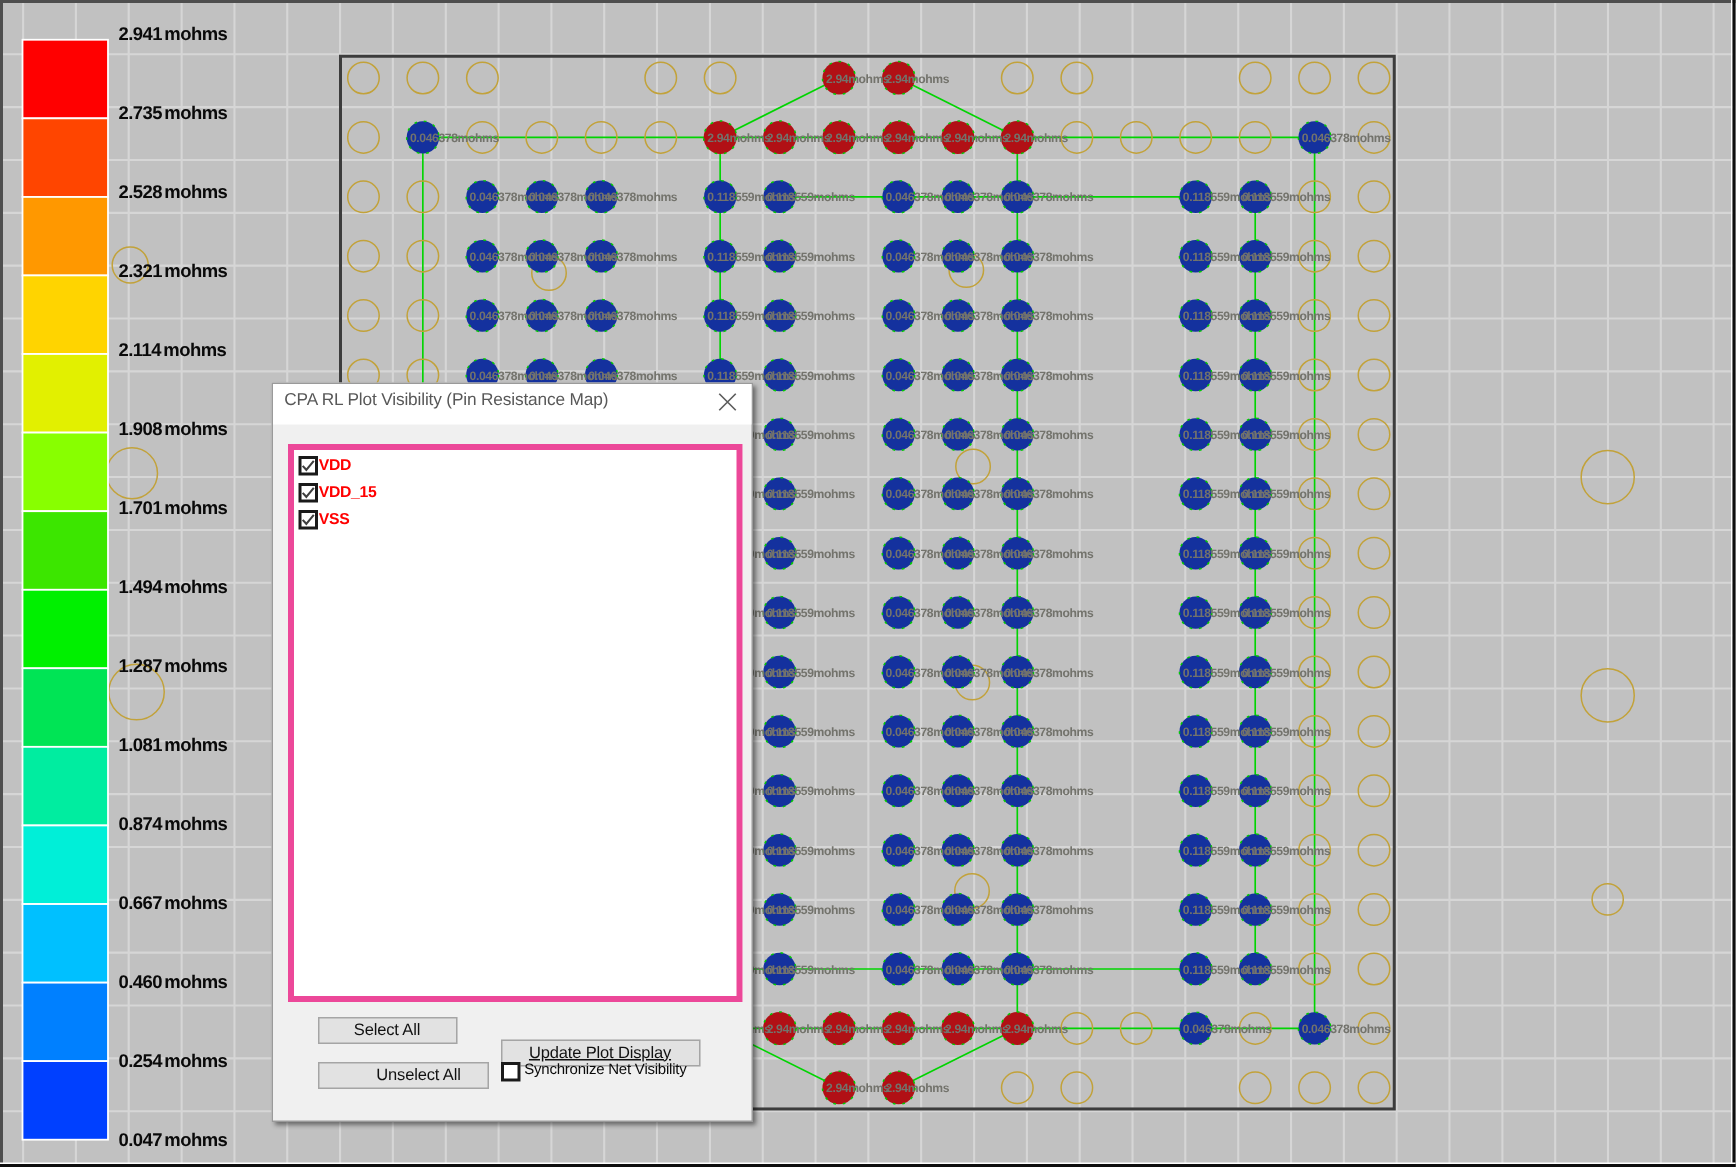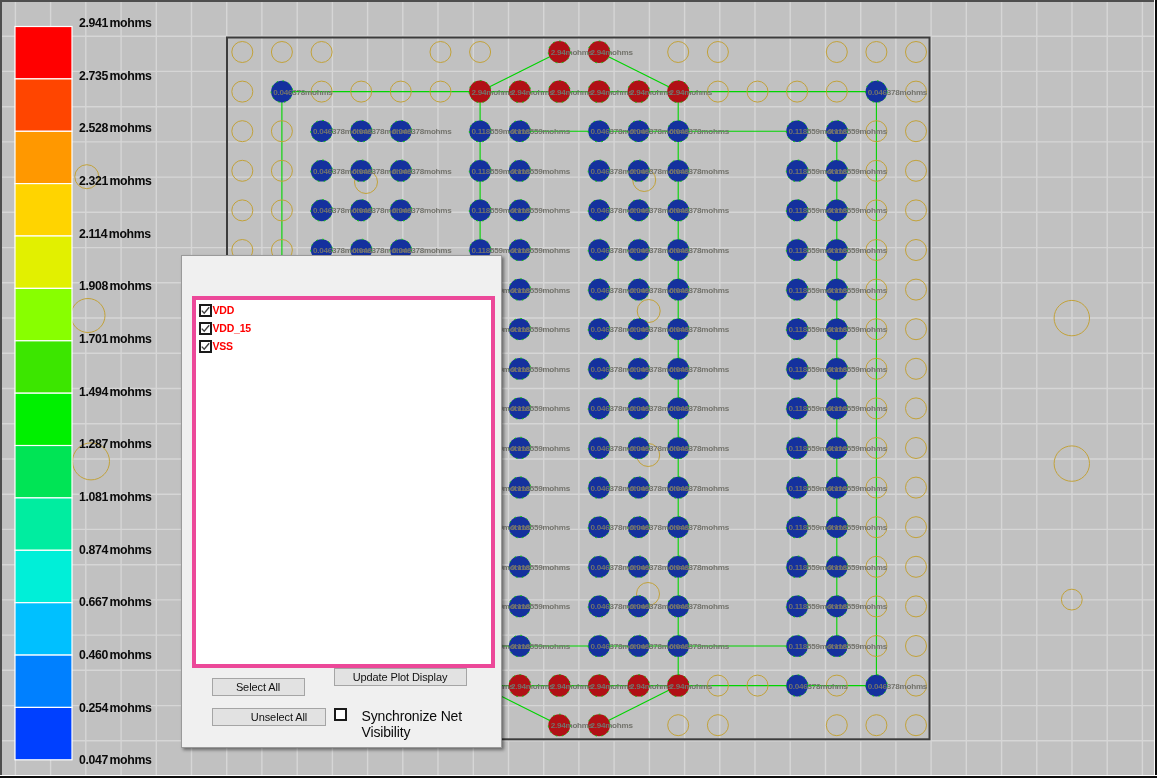--- a/index.html
+++ b/index.html
@@ -10,21 +10,21 @@
 #ttl span{position:absolute;left:8px;top:5px;font-size:11.5px;letter-spacing:-0.1px;color:#585858;}
 #xbtn{position:absolute;right:8px;top:4px;width:16px;height:16px;}
 #lst{position:absolute;left:10.5px;top:40.5px;width:295px;height:364px;background:#fff;border:4px solid #ec4899;}
 .itm{position:absolute;left:3px;height:13px;}
 .cb{position:absolute!important;left:0!important;top:0!important;width:9px;height:9px;border:2px solid #1a1a1a;background:#fff;}
 .cb svg{display:block;}
 .itm .lab{position:absolute;left:13.5px;top:0px;font-size:10.5px;font-weight:bold;color:#f00;letter-spacing:-0.2px;line-height:13px;}
 .btn{position:absolute;background:#e2e2e2;border:1px solid #a5a5a5;font-size:11px;color:#111;
 text-align:center;letter-spacing:-0.1px;}
 #sync{position:absolute;left:152px;top:452px;width:13px;height:13px;background:#fff;border:2px solid #1a1a1a;box-sizing:border-box;}
-#synct{position:absolute;left:168px;top:452px;font-size:14px;color:#0a0a0a;letter-spacing:-0.15px;margin-left:12px;}
+#synct{position:absolute;left:168px;top:452px;font-size:10px;color:#0a0a0a;letter-spacing:-0.15px;}
 svg text{white-space:pre;}
 </style></head><body>
 <div id="stage">
 <svg width="1157" height="778" viewBox="0 0 1157 778" style="position:absolute;left:0;top:0">
       <rect x="0" y="0" width="1157" height="778" fill="#c1c1c1"></rect>
       <g stroke="#d6d6d6" stroke-width="1.4">
         <line x1="15.4" y1="0" x2="15.4" y2="778"></line>
         <line x1="50.6" y1="0" x2="50.6" y2="778"></line>
         <line x1="85.8" y1="0" x2="85.8" y2="778"></line>
         <line x1="121.1" y1="0" x2="121.1" y2="778"></line>
@@ -561,20 +561,26 @@
         <text x="79" y="448.3">1.287<tspan dx="1.5">mohms</tspan></text>
         <text x="79" y="500.9">1.081<tspan dx="1.5">mohms</tspan></text>
         <text x="79" y="553.6">0.874<tspan dx="1.5">mohms</tspan></text>
         <text x="79" y="606.3">0.667<tspan dx="1.5">mohms</tspan></text>
         <text x="79" y="658.9">0.460<tspan dx="1.5">mohms</tspan></text>
         <text x="79" y="711.6">0.254<tspan dx="1.5">mohms</tspan></text>
         <text x="79" y="764.3">0.047<tspan dx="1.5">mohms</tspan></text>
       </g>
     </svg>
 <div id="dlg">
+  <div id="ttl">
+        <span>CPA RL Plot Visibility (Pin Resistance Map)</span>
+    <svg id="xbtn" viewBox="0 0 16 16">
+          <path d="M2.5 2.5 L13.5 13.5 M13.5 2.5 L2.5 13.5" stroke="#5c5c5c" stroke-width="1.1" fill="none"></path>
+        </svg>
+  </div>
   <div id="lst">
     <div class="itm" style="top:4px">
           <span class="cb">
             <svg width="9" height="9" viewBox="0 0 9 9">
               <path d="M0.8 4.6 L3.2 7.2 L8.2 1.2" stroke="#3f3f3f" stroke-width="1.4" fill="none"></path>
             </svg>
           </span>
           <span class="lab">VDD</span>
         </div>
     <div class="itm" style="top:21.8px">
@@ -588,21 +594,21 @@
     <div class="itm" style="top:39.6px">
           <span class="cb">
             <svg width="9" height="9" viewBox="0 0 9 9">
               <path d="M0.8 4.6 L3.2 7.2 L8.2 1.2" stroke="#3f3f3f" stroke-width="1.4" fill="none"></path>
             </svg>
           </span>
           <span class="lab">VSS</span>
         </div>
   </div>
   <div class="btn" style="left:30px;top:422px;width:91px;height:16.5px;line-height:16.5px;">Select All</div>
-  <div class="btn" style="left:152px;top:412px;width:131px;height:16px;line-height:16px;">Update Plot Display</div>
+  <div class="btn" style="left:152px;top:437px;width:131px;height:16px;line-height:16px;text-decoration:underline;">Update Plot Display</div>
   <div class="btn" style="left:30px;top:452px;width:91px;height:16.5px;line-height:16.5px;padding-left:21px;">Unselect All</div>
   <div id="sync"></div>
       <div id="synct">Synchronize Net Visibility</div>
 </div>
 <div class="fr" style="left:0;top:0;width:1157px;height:2px;background:#4e4e4e;"></div>
 <div class="fr" style="left:0;top:0;width:2px;height:778px;background:#4e4e4e;"></div>
 <div class="fr" style="left:1153.5px;top:0;width:1.5px;height:778px;background:#fdfdfd;"></div>
 <div class="fr" style="left:1155px;top:0;width:2px;height:778px;background:#0d0d0d;"></div>
 <div class="fr" style="left:0;top:774.6px;width:1157px;height:1.7px;background:#fdfdfd;"></div>
 <div class="fr" style="left:0;top:776.3px;width:1157px;height:1.7px;background:#0d0d0d;"></div>

